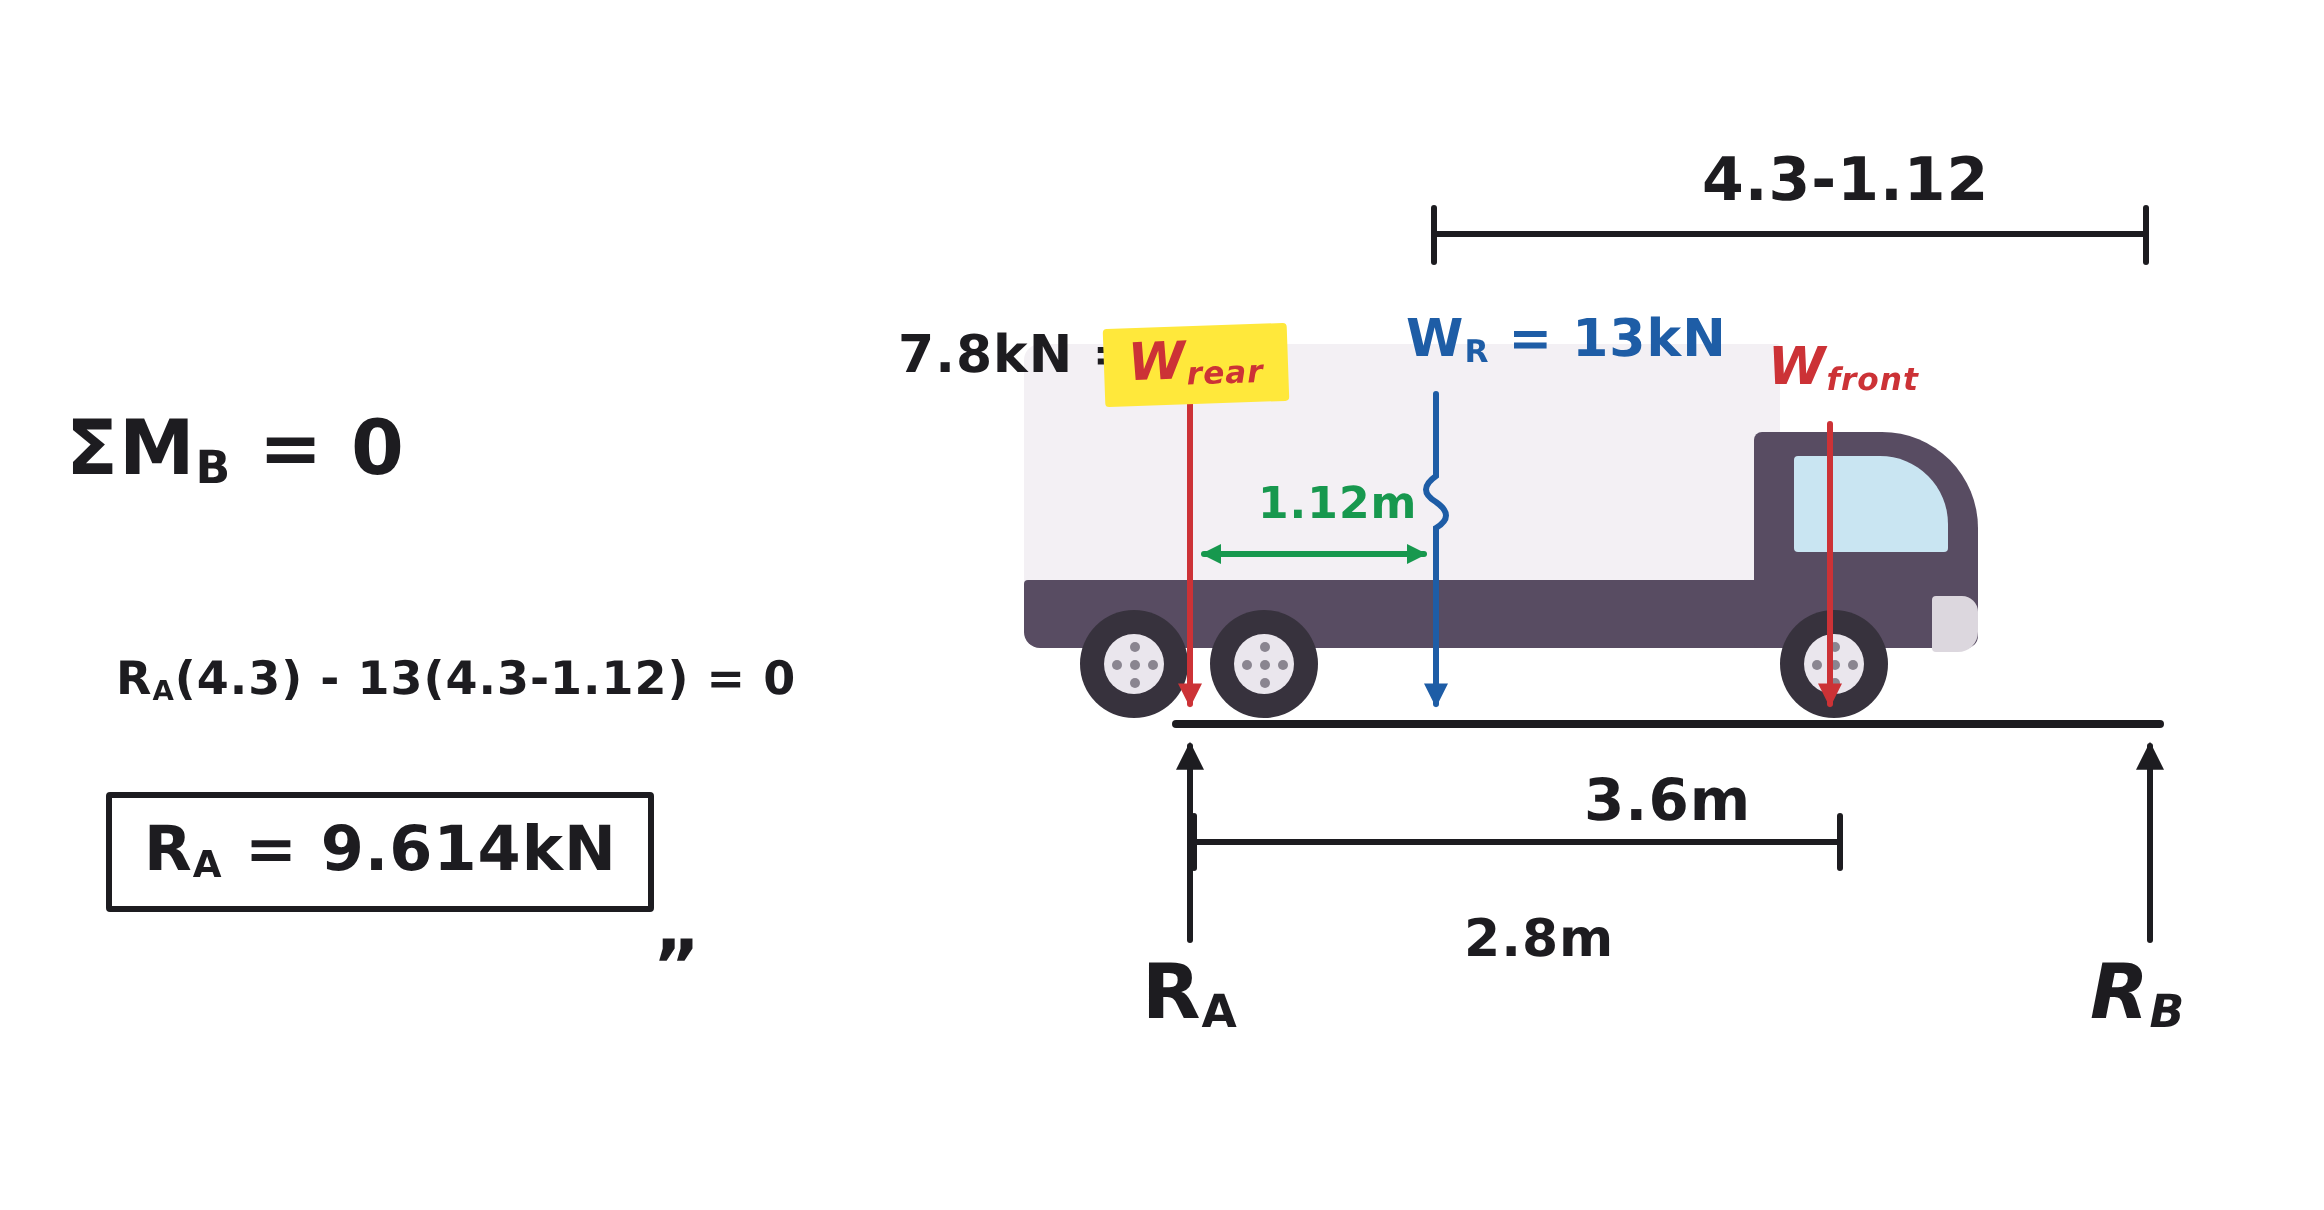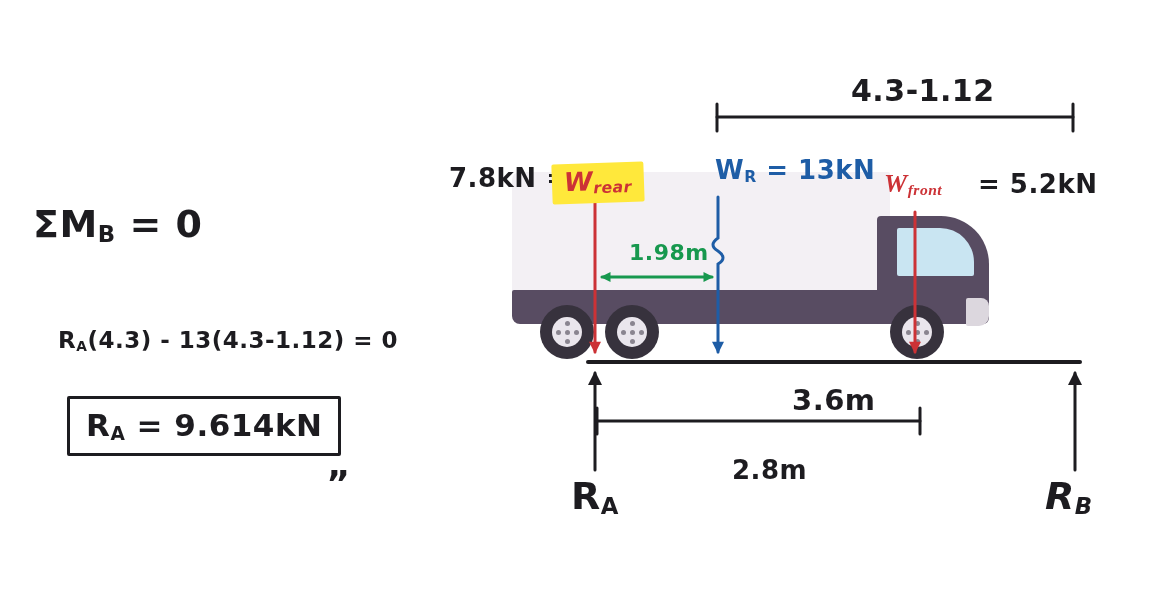--- a/index.html
+++ b/index.html
@@ -8,21 +8,21 @@
     --truck-window:#c9e5f2; --wheel-dark:#37323d; --wheel-hub:#eae6ed; --wheel-lug:#8a8590;
   }
   *{margin:0;padding:0;box-sizing:border-box;}
   body{background:#fff;font-family:"DejaVu Sans",sans-serif;color:var(--ink);}
   .canvas{position:relative;width:1162px;height:605px;background:#ffffff;overflow:hidden;}
   .abs{position:absolute;}
   .hand{font-weight:700;letter-spacing:.5px;white-space:nowrap;line-height:1.1;}
   .sub{font-size:.6em;vertical-align:-.2em;}
   .label{z-index:3;}
   .red{color:var(--red);}
-  .blue{color:var(--blue);margin-left:12px;}
+  .blue{color:var(--blue);}
   .green{color:var(--green);}
   .cursive{font-style:italic;}
   
   .truck-part{z-index:1;}
   .cargo{left:512px;top:172px;width:378px;height:121px;background:var(--truck-cargo);border-radius:8px 2px 0 0;}
   .chassis{left:512px;top:290px;width:473px;height:34px;background:var(--truck-body);border-radius:2px 2px 8px 8px;}
   .cab{left:877px;top:216px;width:112px;height:108px;background:var(--truck-body);border-radius:4px 48px 6px 2px;}
   .windshield{left:897px;top:228px;width:77px;height:48px;background:var(--truck-window);border-radius:2px 34px 2px 2px;}
   .bumper{left:966px;top:298px;width:23px;height:28px;background:#dcd7de;border-radius:2px 8px 10px 2px;}
   .wheel{width:54px;height:54px;border-radius:50%;background:var(--wheel-dark);display:flex;align-items:center;justify-content:center;z-index:1;}
@@ -31,21 +31,21 @@
        box-shadow:0 -9px 0 var(--wheel-lug),0 9px 0 var(--wheel-lug),-9px 0 0 var(--wheel-lug),9px 0 0 var(--wheel-lug);}
   
   .overlay{position:absolute;left:0;top:0;z-index:2;pointer-events:none;}
   .stroke-ink{stroke:var(--ink);stroke-width:3;fill:none;stroke-linecap:round;}
   .stroke-ink-thick{stroke:var(--ink);stroke-width:4;fill:none;stroke-linecap:round;}
   .stroke-red{stroke:var(--red);stroke-width:3;fill:none;stroke-linecap:round;}
   .stroke-blue{stroke:var(--blue);stroke-width:3;fill:none;stroke-linecap:round;}
   .stroke-green{stroke:var(--green);stroke-width:3;fill:none;stroke-linecap:round;}
   .fill-ink{fill:var(--ink);} .fill-red{fill:var(--red);} .fill-blue{fill:var(--blue);} .fill-green{fill:var(--green);}
   
-  .result-box{border:3px solid var(--ink);border-radius:2px;padding:9px 16px;background:#fff;margin-left:14px;}
+  .result-box{border:3px solid var(--ink);border-radius:2px;padding:9px 16px;background:#fff;}
   .wrear-chip{background:var(--highlight);padding:4px 12px 6px 12px;transform:rotate(-2deg);border-radius:2px;}
 </style>
 </head>
 <body>
 
 <div class="canvas">
 
   <div>
     <div class="abs truck-part cargo"></div>
     <div class="abs truck-part chassis"></div>
@@ -128,27 +128,26 @@
   <div class="abs label hand" style="left:449px;top:164px;font-size:26px;">7.8kN =</div>
 
   <div class="abs label hand cursive red wrear-chip" style="left:552px;top:163px;font-size:26px;">
     <span>W</span><span class="sub">rear</span>
   </div>
 
   <div class="abs label hand blue" style="left:703px;top:156px;font-size:26px;">
     <span>W</span><span class="sub">R</span><span> = 13kN</span>
   </div>
 
-  <div class="abs label hand cursive red" style="left:884px;top:170px;font-size:26px;font-family:Liberation Serif, serif;">
+  <div class="abs label hand cursive red" style="left:884px;top:170px;font-size:26px;">
     <span>W</span><span class="sub">front</span>
   </div>
-  <div class="abs label hand" style="left:978px;top:170px;font-size:26px;">= 5.2kN</div>
 
   <div class="abs label hand" style="left:851px;top:74px;font-size:30px;text-align:right;">4.3-1.12</div>
-  <div class="abs label hand green" style="left:629px;top:241px;font-size:22px;">1.98m</div>
+  <div class="abs label hand green" style="left:629px;top:241px;font-size:22px;">1.12m</div>
   <div class="abs label hand" style="left:792px;top:385px;font-size:29px;">3.6m</div>
   <div class="abs label hand" style="left:732px;top:435px;font-size:26px;margin-top:21px;">2.8m</div>
 
   <div class="abs label hand" style="left:571px;top:476px;font-size:38px;">
     <span>R</span><span class="sub">A</span>
   </div>
   <div class="abs label hand" style="left:1045px;top:476px;font-size:38px;font-style:italic;">
     <span>R</span><span class="sub">B</span>
   </div>
 

